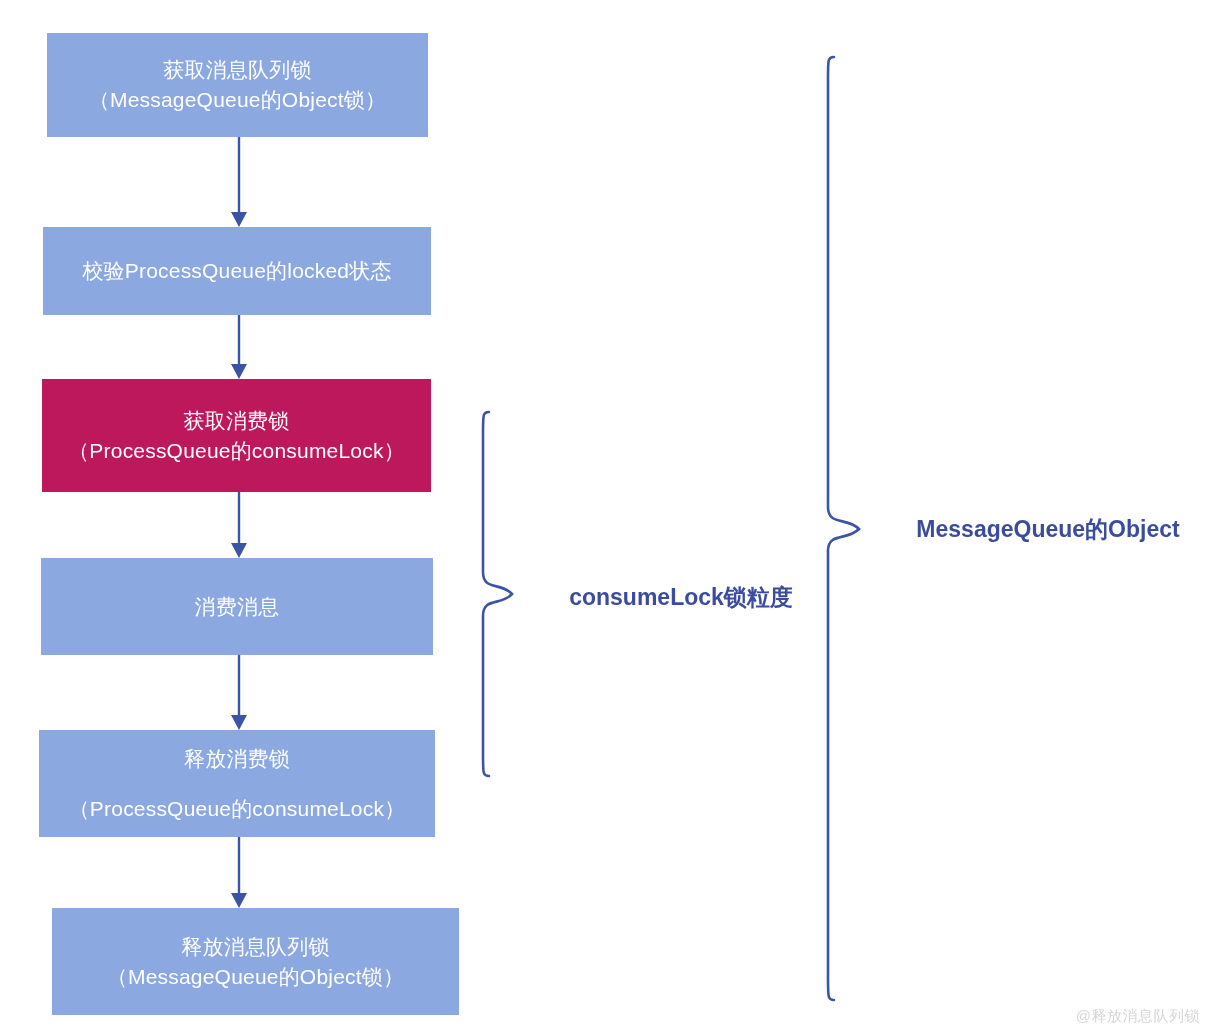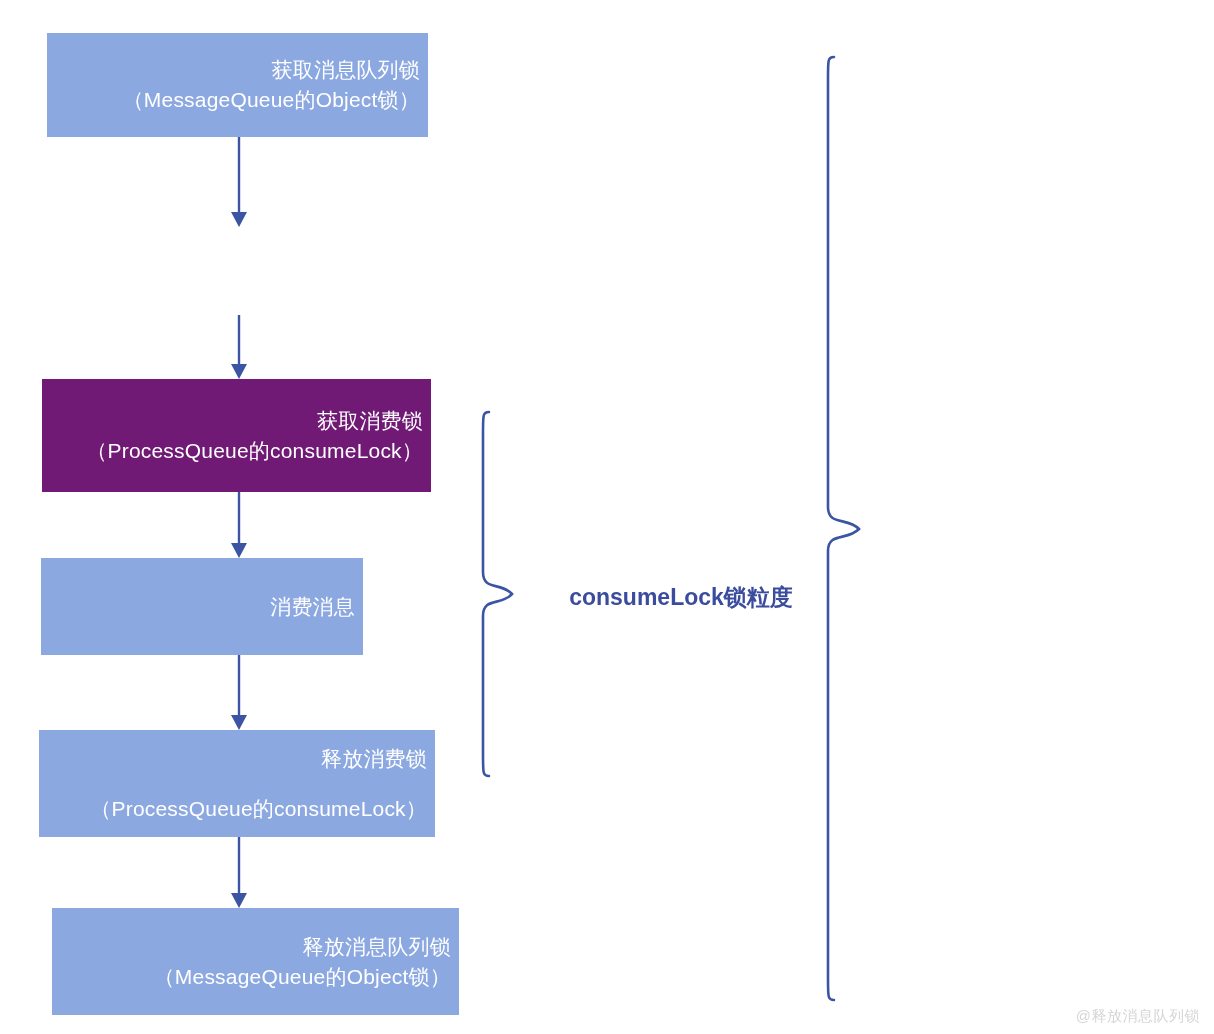--- a/index.html
+++ b/index.html
@@ -17,21 +17,21 @@
     background: #ffffff;
     overflow: hidden;
   }
   
   .node {
     position: absolute;
     background: #8CA8E0;
     color: #ffffff;
     display: flex;
     flex-direction: column;
-    align-items: flex-end;
+    align-items: center;
     justify-content: center;
     text-align: center;
     line-height: 1.42;
     font-size: 21px;
     letter-spacing: 0.2px;
     box-sizing: border-box;
     padding: 4px 8px;
   }
   .node .ln {
     display: block;
@@ -92,42 +92,46 @@
   <svg class="brace" id="braces" width="1214" height="1034">
       <path d="M 489 412 C 483 412, 483 414, 483 434 L 483 572 C 483 591, 500.98 581.9, 512 594 C 500.98 606.1, 483 597, 483 616 L 483 754 C 483 774, 483 776, 489 776" fill="none" stroke="#3B55A4" stroke-width="2.6" stroke-linecap="round"></path>
       <path d="M 834 57 C 828 57, 828 59, 828 79 L 828 507 C 828 526, 847.22 516.9, 859 529 C 847.22 541.1, 828 532, 828 551 L 828 978 C 828 998, 828 1000, 834 1000" fill="none" stroke="#3B55A4" stroke-width="2.6" stroke-linecap="round"></path>
     </svg>
 
   <div class="node" id="node-0" style="left: 47px; top: 33px; width: 381px; height: 104px; background: rgb(140, 168, 224); color: rgb(255, 255, 255);">
     <span class="ln">获取消息队列锁</span>
     <span class="ln">（MessageQueue的Object锁）</span>
   </div>
 
+  <div class="node" id="node-1" style="left: 43px; top: 227px; width: 388px; height: 88px; background: rgb(140, 168, 224); color: rgb(255, 255, 255);">
+    <span class="ln">校验ProcessQueue的locked状态</span>
+  </div>
 
-  <div class="node" id="node-2" style="left: 42px; top: 379px; width: 389px; height: 113px; background: #701a75; color: rgb(255, 255, 255);">
+  <div class="node" id="node-2" style="left: 42px; top: 379px; width: 389px; height: 113px; background: #be185d; color: rgb(255, 255, 255);">
     <span class="ln">获取消费锁</span>
     <span class="ln">（ProcessQueue的consumeLock）</span>
   </div>
 
-  <div class="node" id="node-3" style="left: 41px; top: 558px; width: 322px; height: 97px; background: rgb(140, 168, 224); color: rgb(255, 255, 255);">
+  <div class="node" id="node-3" style="left: 41px; top: 558px; width: 392px; height: 97px; background: rgb(140, 168, 224); color: rgb(255, 255, 255);">
     <span class="ln">消费消息</span>
   </div>
 
   <div class="node" id="node-4" style="left: 39px; top: 730px; width: 396px; height: 107px; background: rgb(140, 168, 224); color: rgb(255, 255, 255); gap: 20px;">
     <span class="ln">释放消费锁</span>
     <span class="ln">（ProcessQueue的consumeLock）</span>
   </div>
 
   <div class="node" id="node-5" style="left: 52px; top: 908px; width: 407px; height: 107px; background: rgb(140, 168, 224); color: rgb(255, 255, 255);">
     <span class="ln">释放消息队列锁</span>
     <span class="ln">（MessageQueue的Object锁）</span>
   </div>
 
   <div class="annot" id="annot-0" style="left: 681px; top: 598px; transform: translate(-50%, -50%); color: rgb(59, 76, 158); text-align: center;">
     <span class="ln">consumeLock锁粒度</span>
   </div>
 
   <div class="annot" id="annot-1" style="left: 1048px; top: 530px; transform: translate(-50%, -50%); color: rgb(59, 76, 158);">
+    <span class="ln">MessageQueue的Object</span>
   </div>
 
   <div class="watermark" style="color: rgb(214, 214, 214);">@释放消息队列锁</div>
 
 </div>
 
 </body></html>

